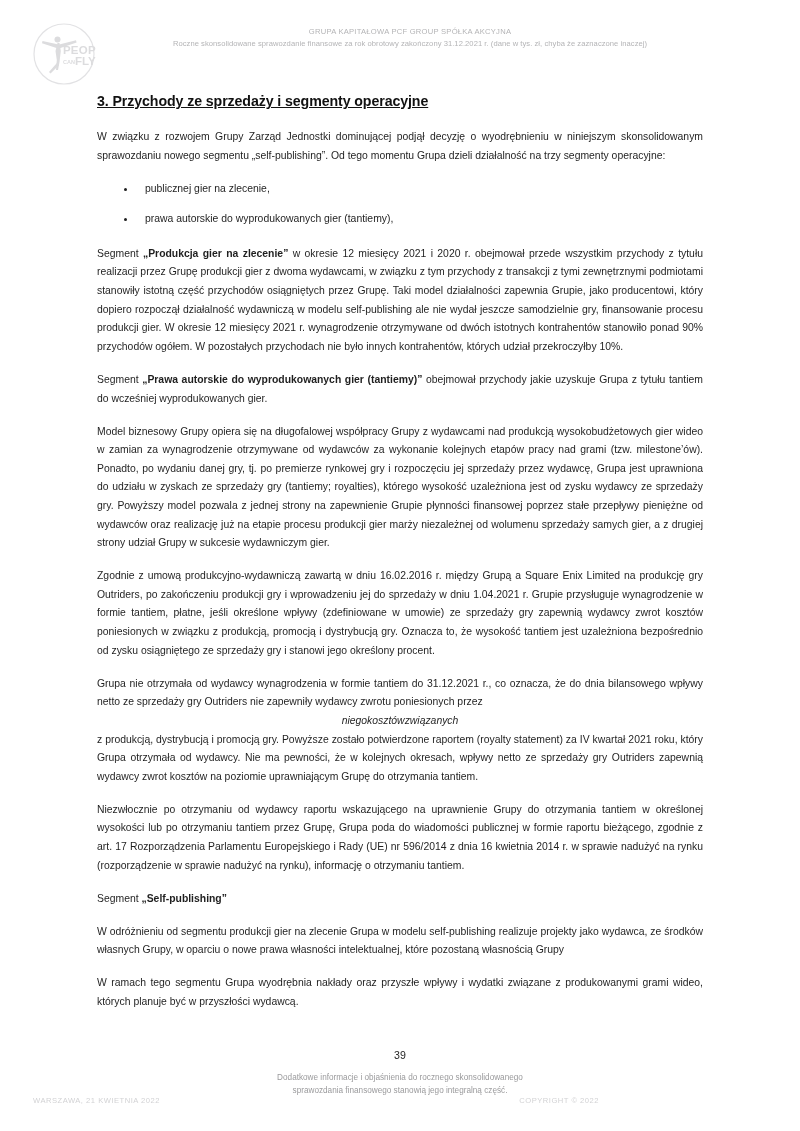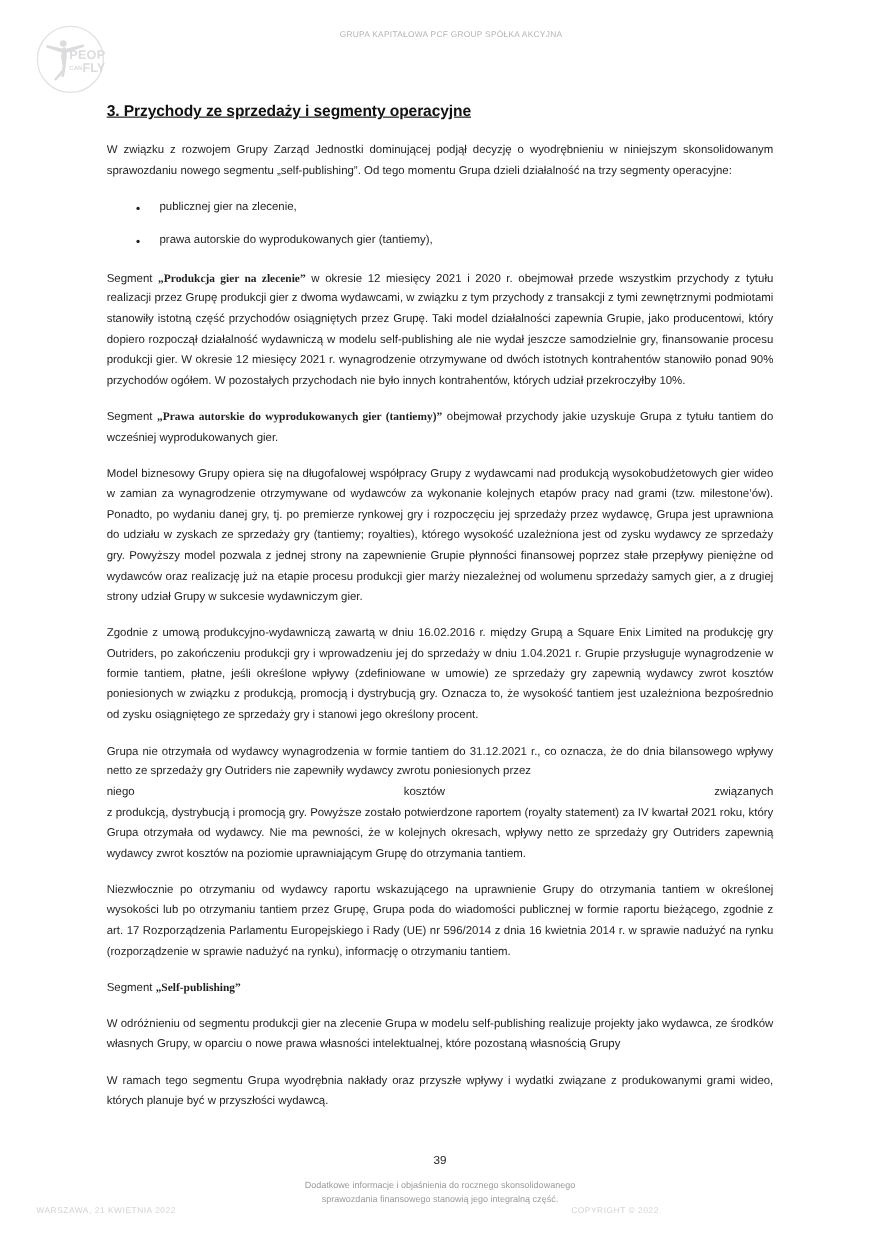--- a/index.html
+++ b/index.html
@@ -87,27 +87,28 @@
     font-size: 10.4px;
     line-height: 18.6px;
     text-align: justify;
     text-justify: inter-word;
     margin: 0 0 14.5px 0;
     color: #1f1f1f;
     hyphens: none;
   }
   p.para:last-child { margin-bottom: 0; }
 
-  p.para b { font-weight: bold; font-family: Liberation Serif, serif; }
+  p.para b { font-weight: bold; }
 
   
   .stretch-line {
     display: flex;
-    justify-content: space-between;
+    justify-content: center;
     width: 100%;
+    font-style: italic;
   }
 
   ul.bullets {
     list-style: none;
     margin: 0 0 16px 0;
     padding: 0;
   }
   ul.bullets li {
     position: relative;
     font-size: 10.4px;
@@ -195,20 +196,21 @@
         <g fill="#dcdcde" font-family="Liberation Sans, sans-serif" font-weight="bold">
           <text x="31" y="32" font-size="11.5" letter-spacing="0.2">PEOPLE</text>
           <text x="31" y="41.5" font-size="5.5">CAN</text>
           <text x="43" y="43" font-size="11.5">FLY</text>
         </g>
       </svg>
     </div>
 
     <div class="header-text">
       <div class="header-line1">GRUPA KAPITAŁOWA PCF GROUP SPÓŁKA AKCYJNA</div>
+      <div class="header-line2">Roczne skonsolidowane sprawozdanie finansowe za rok obrotowy zakończony 31.12.2021 r. (dane w tys. zł, chyba że zaznaczone inaczej)</div>
     </div>
   </div>
 
   <div class="content">
 
     <h1 class="section-title">3. Przychody ze sprzedaży i segmenty operacyjne</h1>
 
     <p class="para">W związku z rozwojem Grupy Zarząd Jednostki dominującej podjął decyzję o wyodrębnieniu w niniejszym skonsolidowanym sprawozdaniu nowego segmentu „self-publishing”. Od tego momentu Grupa dzieli działalność na trzy segmenty operacyjne:</p>
 
     <ul class="bullets">

